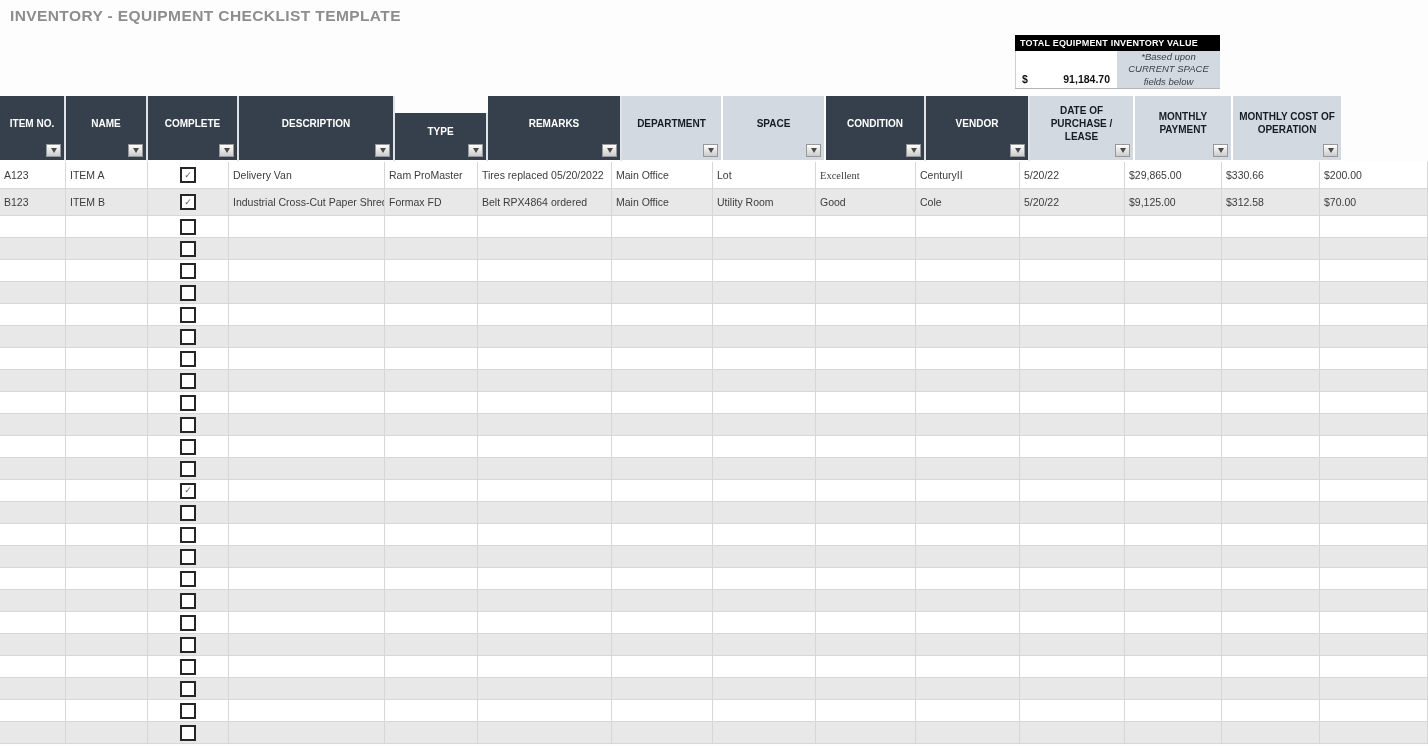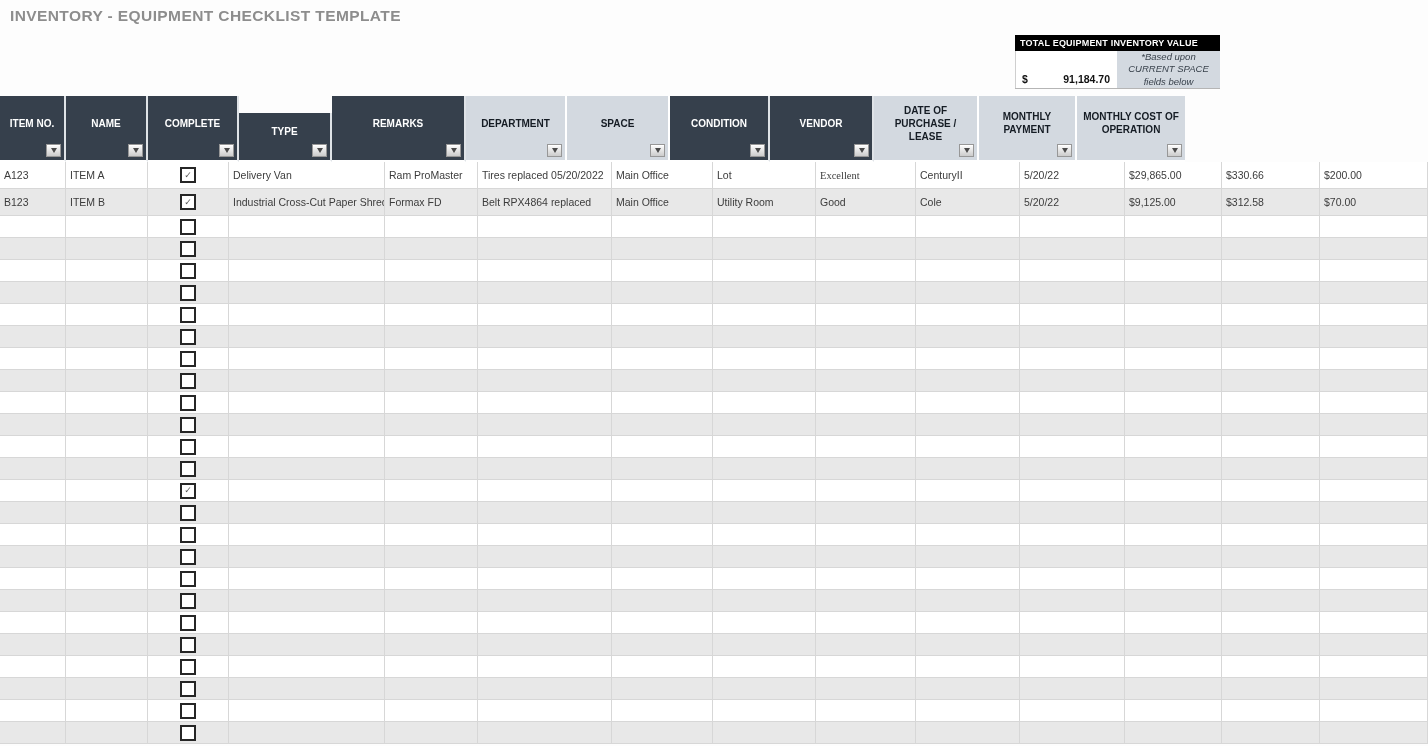--- a/index.html
+++ b/index.html
@@ -107,20 +107,26 @@
         <div class="filter-btn">
           <div class="filter-arrow"></div>
         </div>
       </div>
       <div class="head-cell dark" style="width: 91px;">
         <div class="head-label">COMPLETE</div>
         <div class="filter-btn">
           <div class="filter-arrow"></div>
         </div>
       </div>
+      <div class="head-cell dark" style="width: 156px;">
+        <div class="head-label">DESCRIPTION</div>
+        <div class="filter-btn">
+          <div class="filter-arrow"></div>
+        </div>
+      </div>
       <div class="head-cell dark" style="width: 93px; margin-top: 17px;">
         <div class="head-label">TYPE</div>
         <div class="filter-btn">
           <div class="filter-arrow"></div>
         </div>
       </div>
       <div class="head-cell dark" style="width: 134px;">
         <div class="head-label">REMARKS</div>
         <div class="filter-btn">
           <div class="filter-arrow"></div>
@@ -189,21 +195,21 @@
         <div class="cell" style="width: 108px;">$200.00</div>
       </div>
       <div class="row data shaded">
         <div class="cell" style="width: 66px;">B123</div>
         <div class="cell" style="width: 82px;">ITEM B</div>
         <div class="cell center" style="width: 81px;">
           <div class="checkbox">✓</div>
         </div>
         <div class="cell" style="width: 156px;">Industrial Cross-Cut Paper Shredder</div>
         <div class="cell" style="width: 93px;">Formax FD</div>
-        <div class="cell" style="width: 134px;">Belt RPX4864 replaced</div>
+        <div class="cell" style="width: 134px;">Belt RPX4864 ordered</div>
         <div class="cell" style="width: 101px;">Main Office</div>
         <div class="cell" style="width: 103px;">Utility Room</div>
         <div class="cell" style="width: 100px;">Good</div>
         <div class="cell" style="width: 104px;">Cole</div>
         <div class="cell" style="width: 105px;">5/20/22</div>
         <div class="cell" style="width: 97px;">$9,125.00</div>
         <div class="cell" style="width: 98px;">$312.58</div>
         <div class="cell" style="width: 108px;">$70.00</div>
       </div>
       <div class="row empty">

